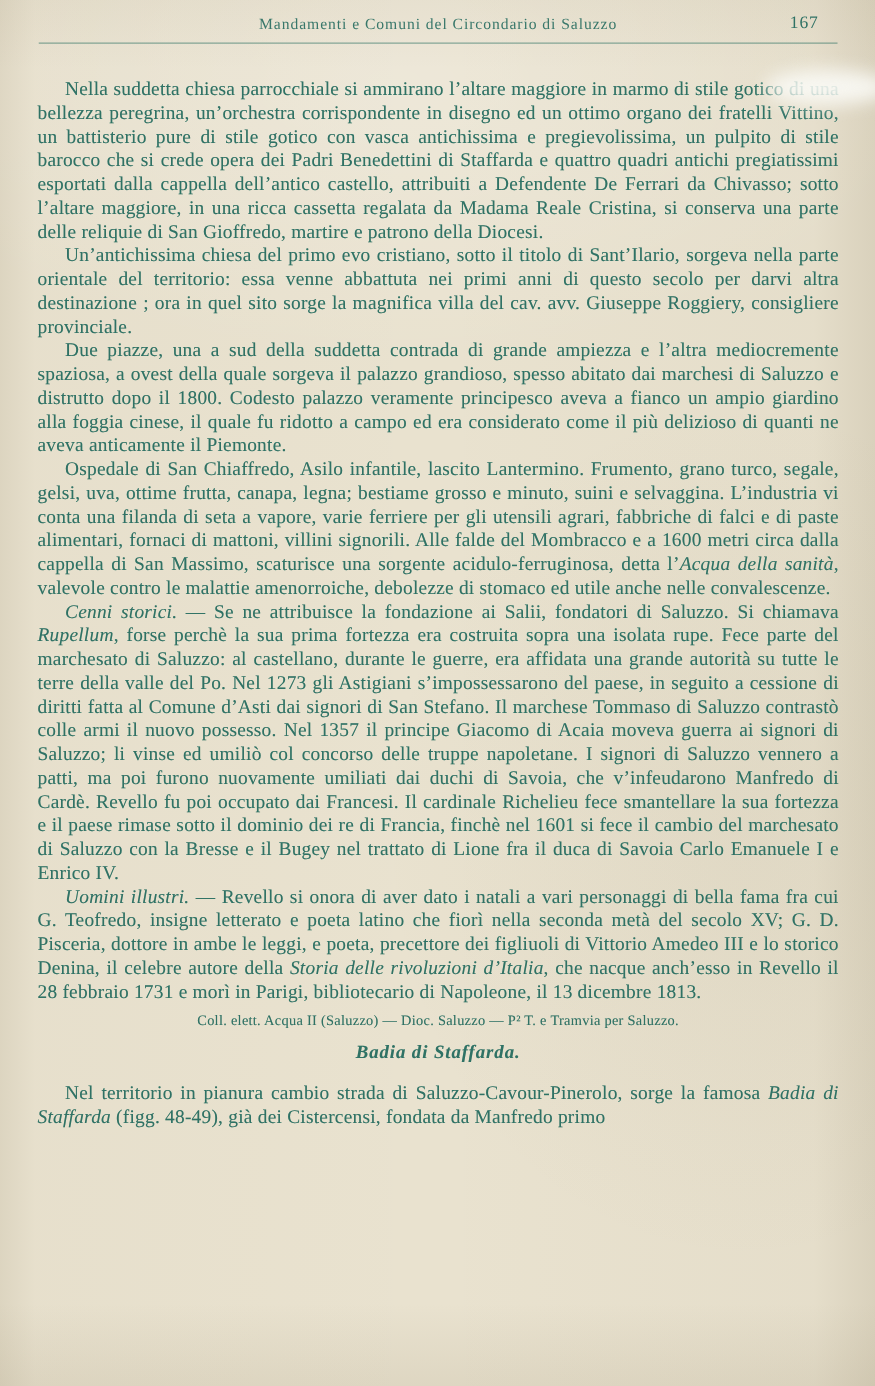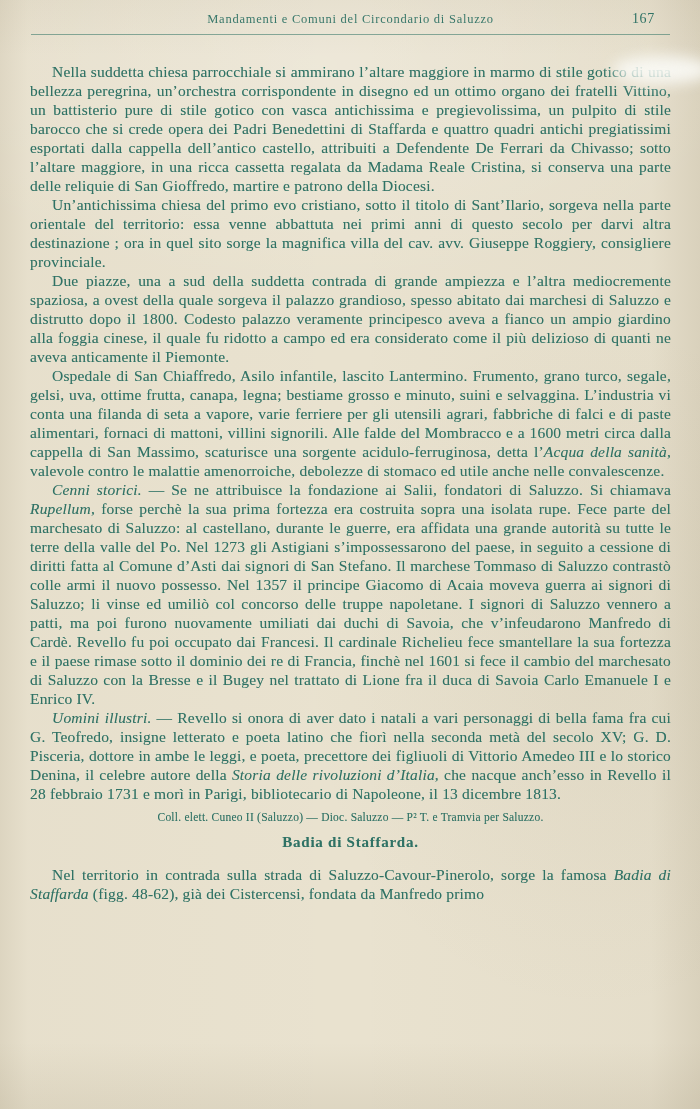--- a/index.html
+++ b/index.html
@@ -83,20 +83,21 @@
     text-indent: 0;
     letter-spacing: 0.02em;
   }
   .section-heading {
     margin: 8px 0 13px 0;
     font-size: 15px;
     line-height: 19px;
     text-align: center;
     font-weight: bold;
     letter-spacing: 0.05em;
+    font-style: italic;
   }
 </style>
 </head>
 <body>
 
 <div class="page">
 
   <div class="smudge"></div>
 
   <header class="page-header">
@@ -107,20 +108,20 @@
   <div class="header-rule"></div>
 
   <main class="page-body">
     <p class="para"><span>Nella suddetta chiesa parrocchiale si ammirano l’altare maggiore in marmo di stile gotico di una bellezza peregrina, un’orchestra corrispondente in disegno ed un ottimo organo dei fratelli Vittino, un battisterio pure di stile gotico con vasca antichissima e pregievolissima, un pulpito di stile barocco che si crede opera dei Padri Benedettini di Staffarda e quattro quadri antichi pregiatissimi esportati dalla cappella dell’antico castello, attribuiti a Defendente De Ferrari da Chivasso; sotto l’altare maggiore, in una ricca cassetta regalata da Madama Reale Cristina, si conserva una parte delle reliquie di San Gioffredo, martire e patrono della Diocesi.</span></p>
     <p class="para"><span>Un’antichissima chiesa del primo evo cristiano, sotto il titolo di Sant’Ilario, sorgeva nella parte orientale del territorio: essa venne abbattuta nei primi anni di questo secolo per darvi altra destinazione ; ora in quel sito sorge la magnifica villa del cav. avv. Giuseppe Roggiery, consigliere provinciale.</span></p>
     <p class="para"><span>Due piazze, una a sud della suddetta contrada di grande ampiezza e l’altra mediocremente spaziosa, a ovest della quale sorgeva il palazzo grandioso, spesso abitato dai marchesi di Saluzzo e distrutto dopo il 1800. Codesto palazzo veramente principesco aveva a fianco un ampio giardino alla foggia cinese, il quale fu ridotto a campo ed era considerato come il più delizioso di quanti ne aveva anticamente il Piemonte.</span></p>
     <p class="para"><span>Ospedale di San Chiaffredo, Asilo infantile, lascito Lantermino. Frumento, grano turco, segale, gelsi, uva, ottime frutta, canapa, legna; bestiame grosso e minuto, suini e selvaggina. L’industria vi conta una filanda di seta a vapore, varie ferriere per gli utensili agrari, fabbriche di falci e di paste alimentari, fornaci di mattoni, villini signorili. Alle falde del Mombracco e a 1600 metri circa dalla cappella di San Massimo, scaturisce una sorgente acidulo-ferruginosa, detta l’</span><i>Acqua della sanità</i><span>, valevole contro le malattie amenorroiche, debolezze di stomaco ed utile anche nelle convalescenze.</span></p>
     <p class="para"><i>Cenni storici.</i><span> — Se ne attribuisce la fondazione ai Salii, fondatori di Saluzzo. Si chiamava </span><i>Rupellum</i><span>, forse perchè la sua prima fortezza era costruita sopra una isolata rupe. Fece parte del marchesato di Saluzzo: al castellano, durante le guerre, era affidata una grande autorità su tutte le terre della valle del Po. Nel 1273 gli Astigiani s’impossessarono del paese, in seguito a cessione di diritti fatta al Comune d’Asti dai signori di San Stefano. Il marchese Tommaso di Saluzzo contrastò colle armi il nuovo possesso. Nel 1357 il principe Giacomo di Acaia moveva guerra ai signori di Saluzzo; li vinse ed umiliò col concorso delle truppe napoletane. I signori di Saluzzo vennero a patti, ma poi furono nuovamente umiliati dai duchi di Savoia, che v’infeudarono Manfredo di Cardè. Revello fu poi occupato dai Francesi. Il cardinale Richelieu fece smantellare la sua fortezza e il paese rimase sotto il dominio dei re di Francia, finchè nel 1601 si fece il cambio del marchesato di Saluzzo con la Bresse e il Bugey nel trattato di Lione fra il duca di Savoia Carlo Emanuele I e Enrico IV.</span></p>
     <p class="para"><i>Uomini illustri.</i><span> — Revello si onora di aver dato i natali a vari personaggi di bella fama fra cui G. Teofredo, insigne letterato e poeta latino che fiorì nella seconda metà del secolo XV; G. D. Pisceria, dottore in ambe le leggi, e poeta, precettore dei figliuoli di Vittorio Amedeo III e lo storico Denina, il celebre autore della </span><i>Storia delle rivoluzioni d’Italia</i><span>, che nacque anch’esso in Revello il 28 febbraio 1731 e morì in Parigi, bibliotecario di Napoleone, il 13 dicembre 1813.</span></p>
 
-    <p class="footnote">Coll. elett. Cuneo II (Saluzzo) — Dioc. Saluzzo — P² T. e Tramvia per Saluzzo.</p>
+    <p class="footnote">Coll. elett. Acqua II (Saluzzo) — Dioc. Saluzzo — P² T. e Tramvia per Saluzzo.</p>
 
     <h2 class="section-heading">Badia di Staffarda.</h2>
 
-    <p class="para"><span>Nel territorio in contrada sulla strada di Saluzzo-Cavour-Pinerolo, sorge la famosa </span><i>Badia di Staffarda</i><span> (figg. 48-62), già dei Cistercensi, fondata da Manfredo primo</span></p>
+    <p class="para"><span>Nel territorio in pianura cambio strada di Saluzzo-Cavour-Pinerolo, sorge la famosa </span><i>Badia di Staffarda</i><span> (figg. 48-49), già dei Cistercensi, fondata da Manfredo primo</span></p>
   </main>
 
 </div>
 
 </body></html>

